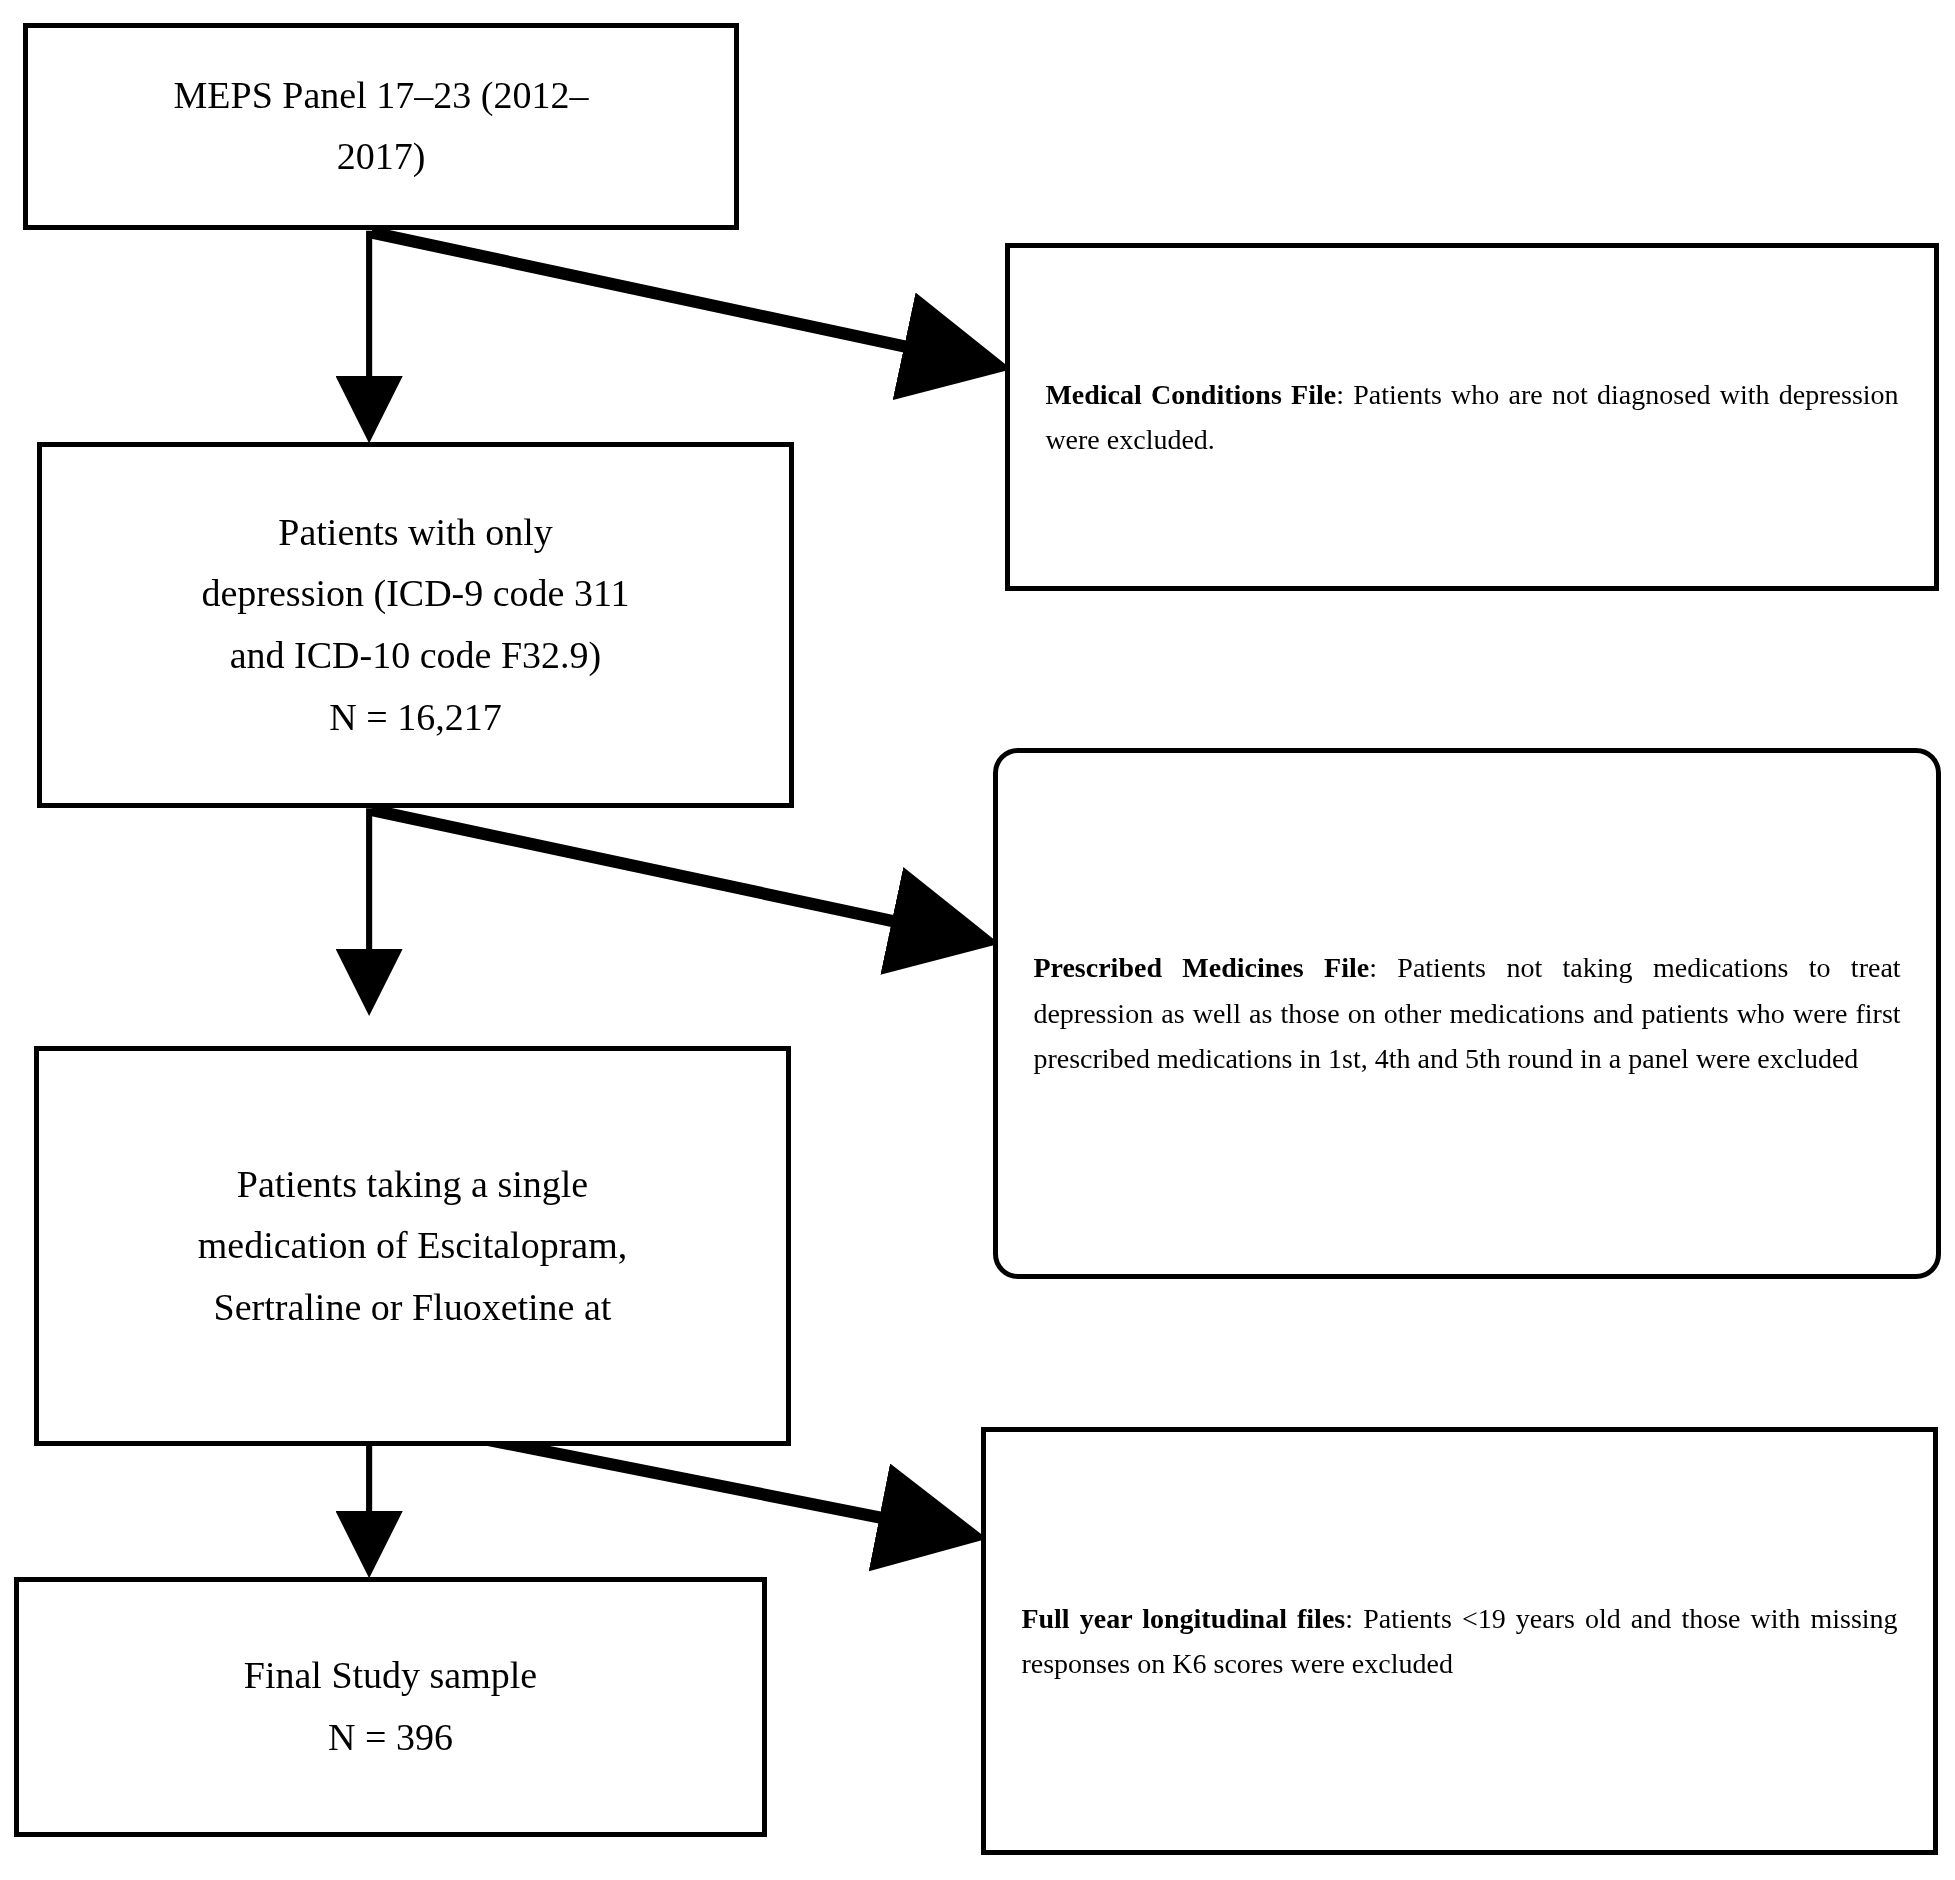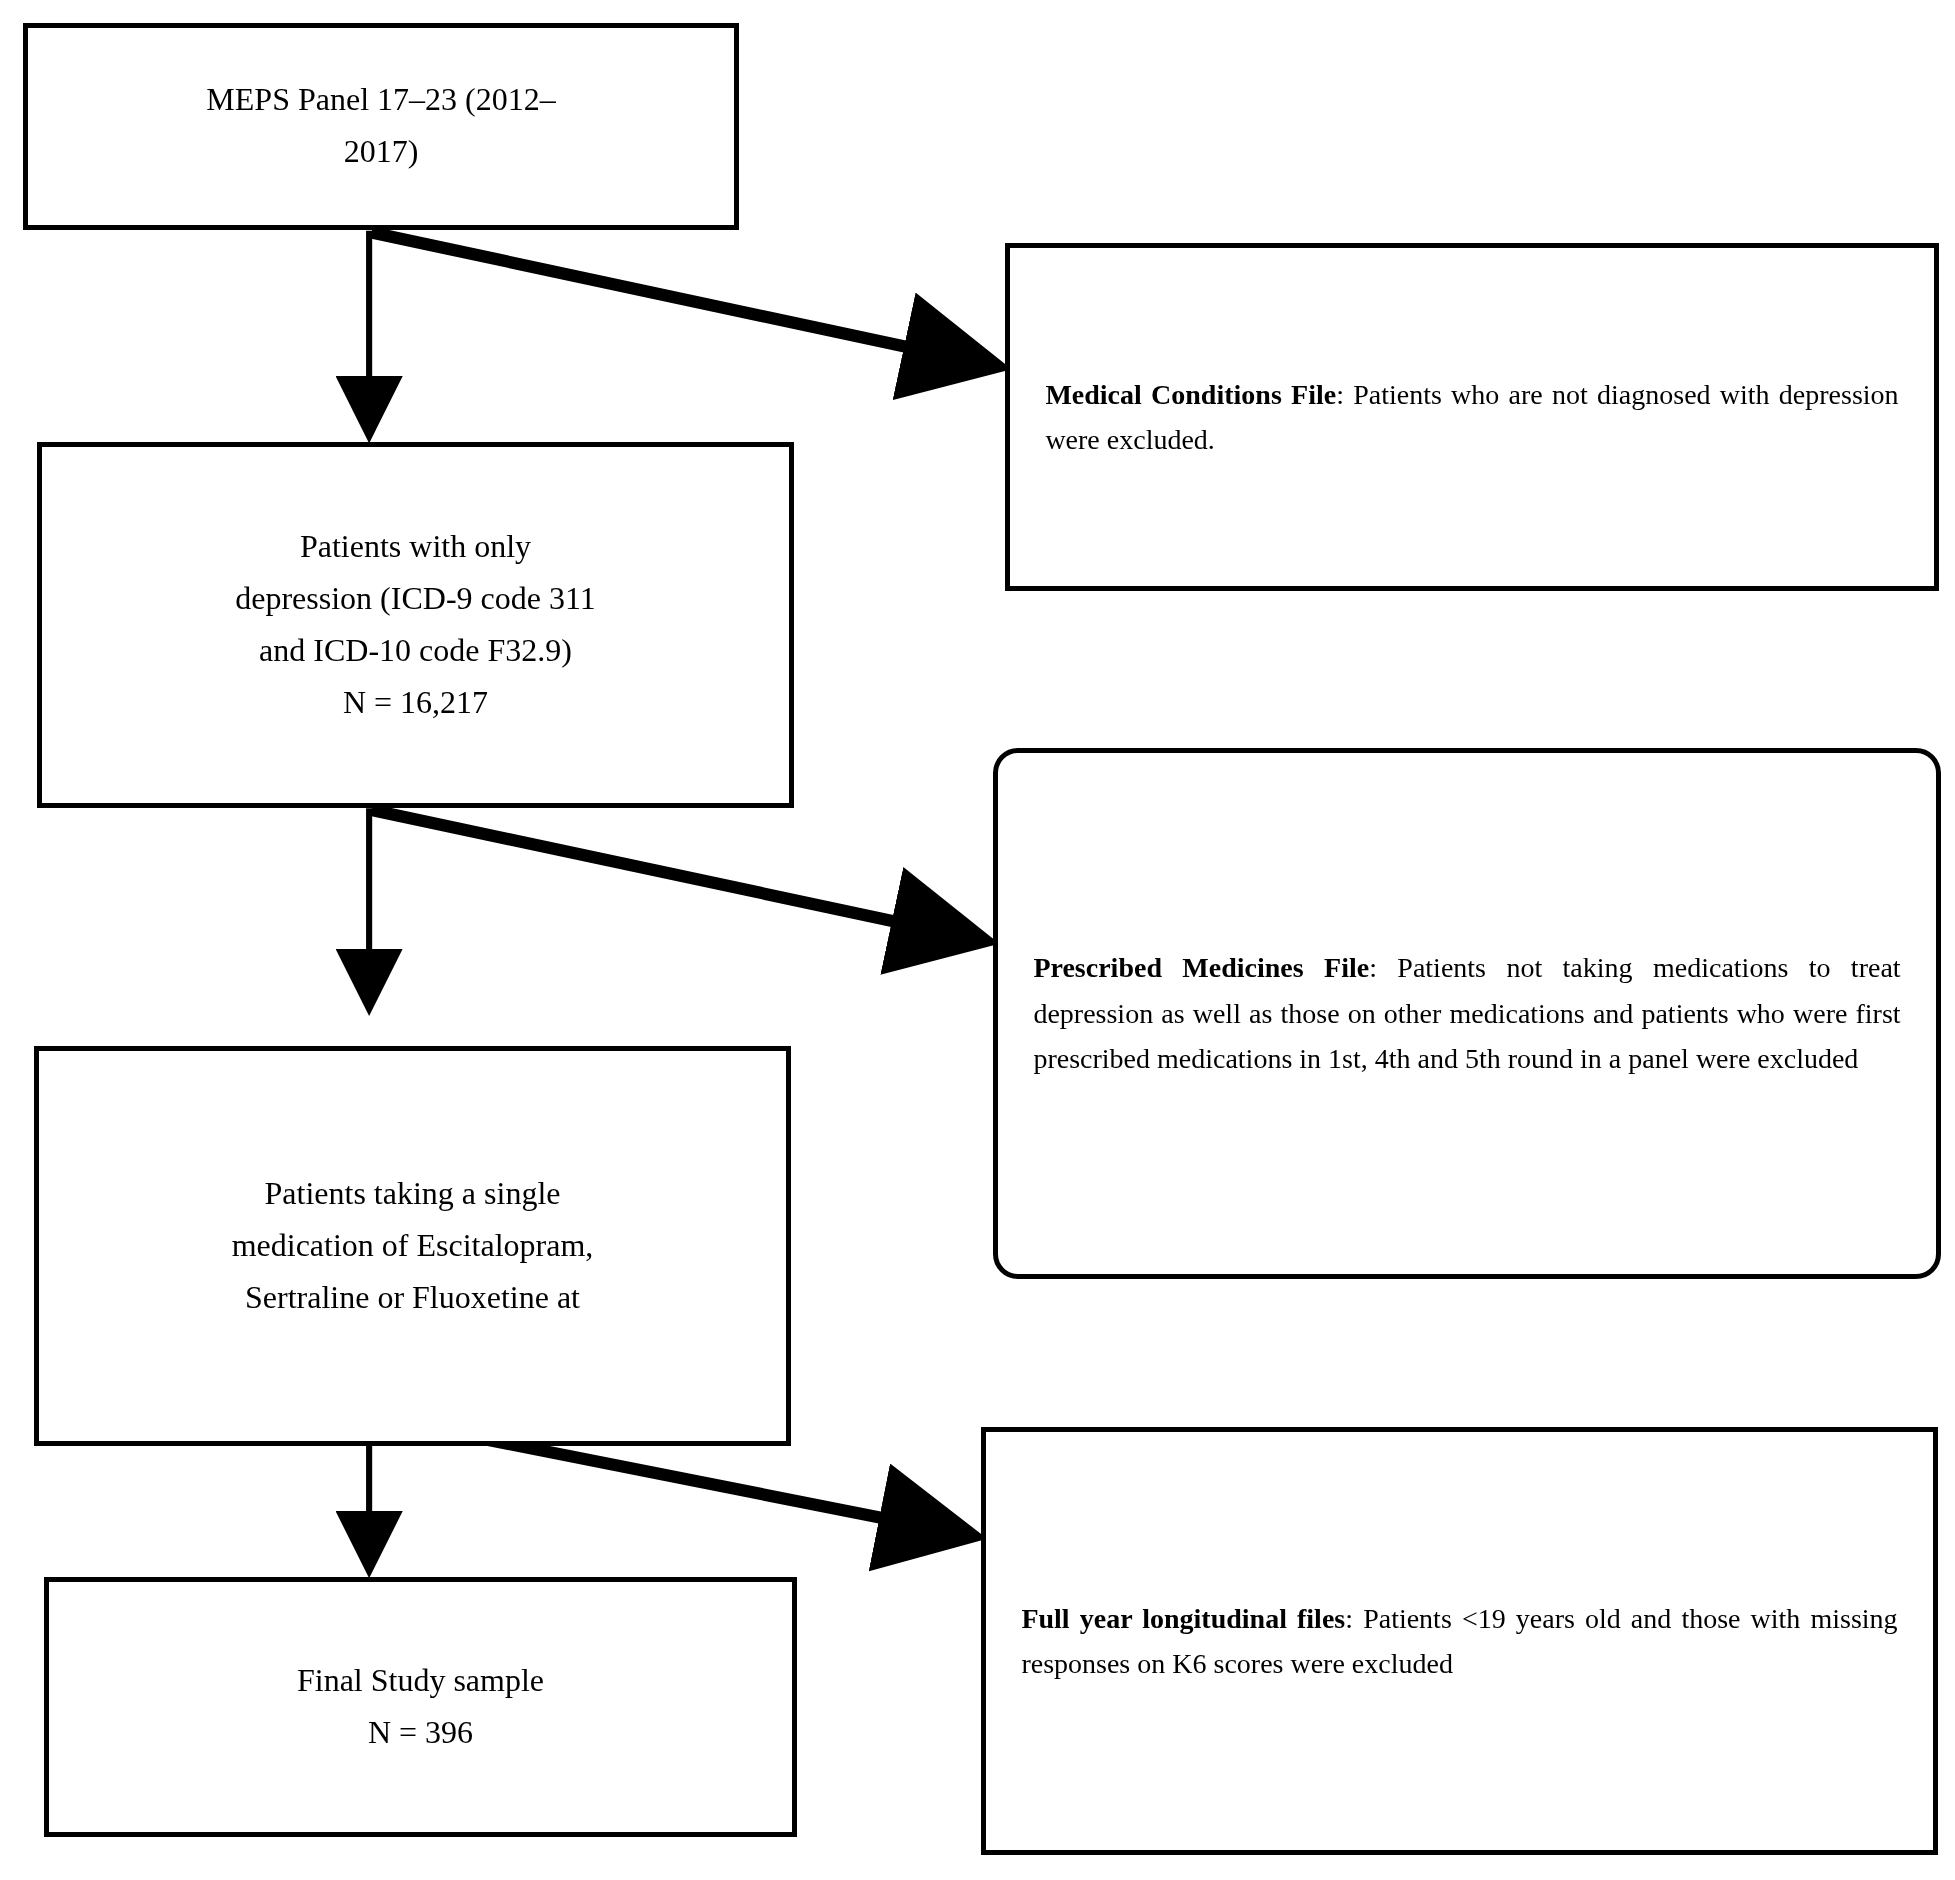--- a/index.html
+++ b/index.html
@@ -21,21 +21,21 @@
     box-sizing: border-box;
     border: 5.5px solid #000000;
     background: #ffffff;
     display: flex;
     flex-direction: column;
     justify-content: center;
   }
   .node .line {
     display: block;
     line-height: 1.62;
-    font-size: 32px;
+    font-size: 38px;
   }
   
   .node.left {
     align-items: center;
     text-align: center;
   }
   .node.left .inner {
     width: 100%;
     padding: 0 21px;
     box-sizing: border-box;
@@ -50,21 +50,21 @@
     text-align-last: left;
     hyphens: none;
   }
   .node.right .para b {
     font-weight: bold;
   }
   
   #node-source      { left: 23px;   top: 22.6px;   width: 716px; height: 207px; }
   #node-depression  { left: 37px;   top: 442px;  width: 757px; height: 366px; }
   #node-medication  { left: 34px;   top: 1046px; width: 757px; height: 400px; }
-  #node-final       { left: 44px;   top: 1577px; width: 753px; height: 260px; }
+  #node-final       { left: 14px;   top: 1577px; width: 753px; height: 260px; }
 
   #node-conditions  { left: 1005px; top: 243px;  width: 934px; height: 348px; }
   #node-medicines   { left: 993px; top: 748px; width: 948px; height: 531px; border-radius: 25px; }
   #node-longitudinal{ left: 981px; top: 1427px; width: 957px; height: 428px; }
 
   
   #arrow-layer {
     position: absolute;
     left: 0; top: 0;
     width: 1955px;

